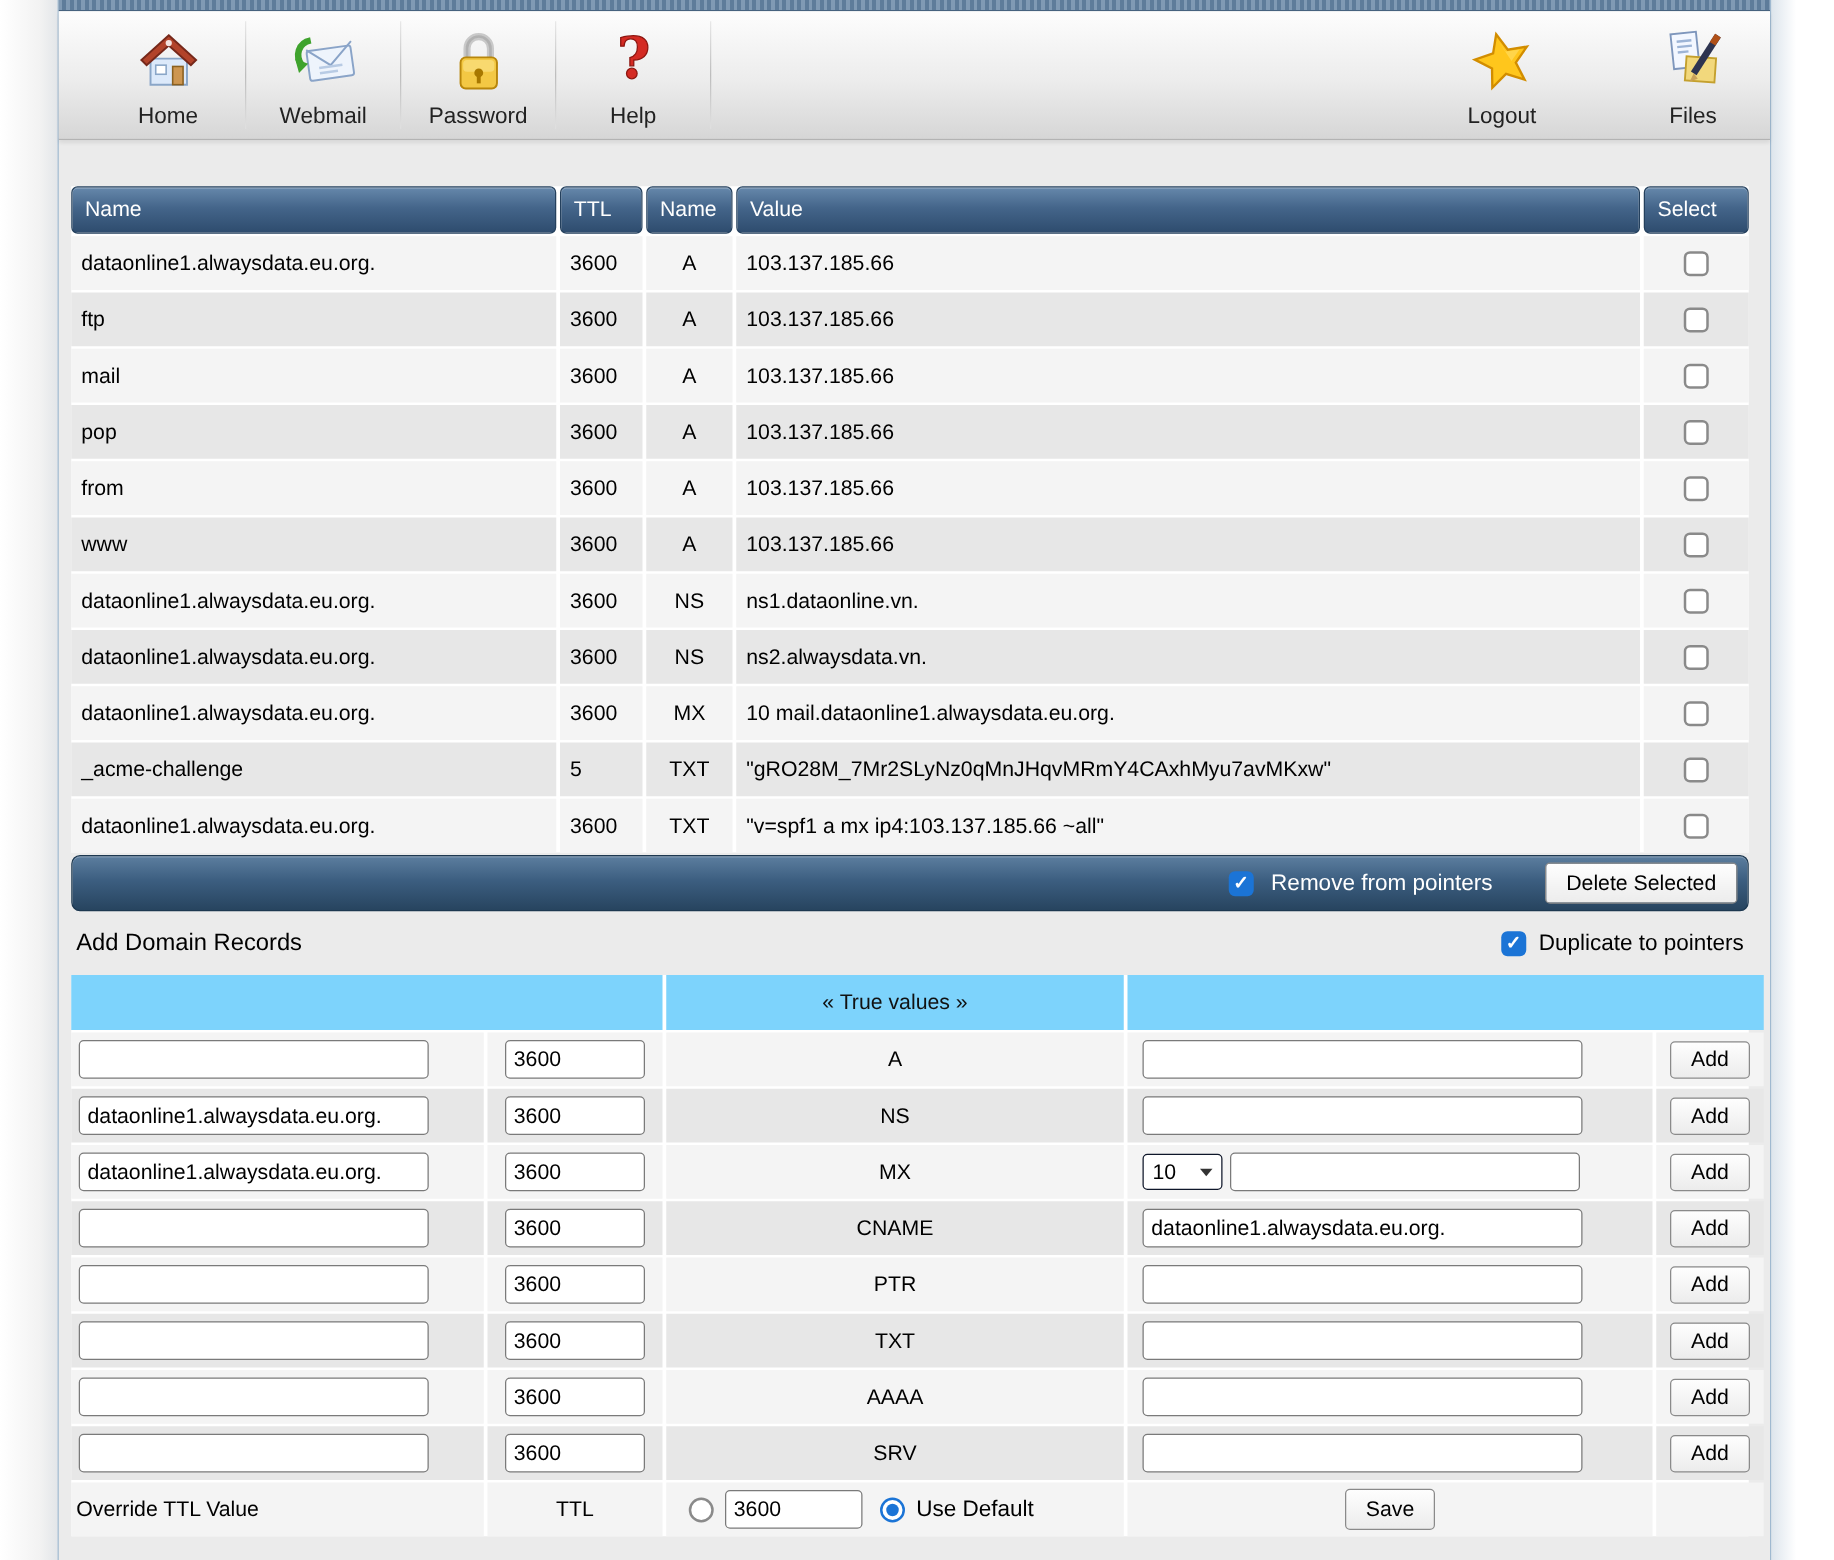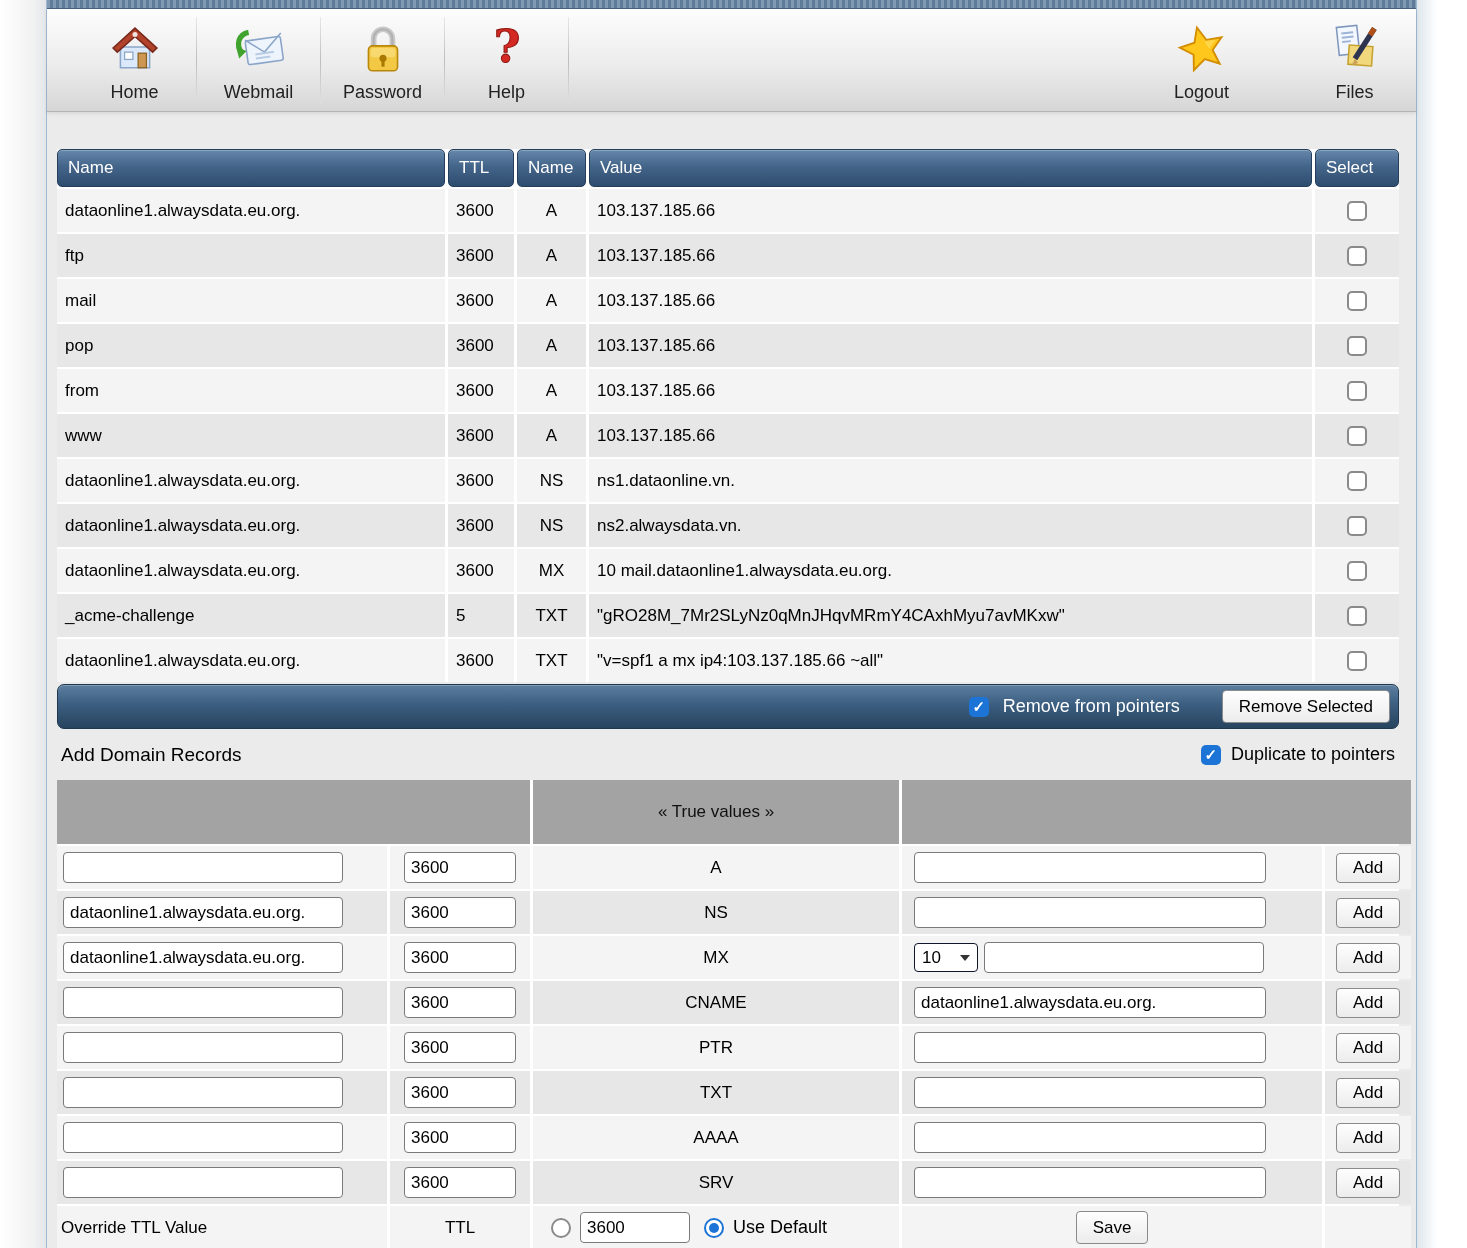--- a/index.html
+++ b/index.html
@@ -65,21 +65,21 @@
     font-family:"Liberation Sans", sans-serif; }
   .btn-delete { height:33px; padding:0 16px; margin-left:28px; }
   
   .add-head { width:1342px; height:51px; display:flex; align-items:center;
     padding:0 4px; }
   .add-title { font-size:19px; font-weight:normal; color:#000; }
   .dup-group { margin-left:auto; display:flex; align-items:center; gap:10px; }
   .dup-group .dup-label { font-size:18px; color:#000; }
   
   .form-grid { grid-template-columns:330px 140px 366px 420px 86px; gap:2px 3px; }
-  .band { background:#a3a3a3; height:64px; display:flex; align-items:center;
+  .band { background:#7dd3fc; height:44px; display:flex; align-items:center;
     justify-content:center; font-size:17px; color:#111; }
   .b12 { grid-column:1 / 3; }
   .b3  { grid-column:3 / 4; }
   .b45 { grid-column:4 / 6; }
   .fcell { height:43px; display:flex; align-items:center; padding:0 4px;
     font-size:17px; color:#000; }
   .txt-in { height:31px; border:1px solid #7a7a7a; border-radius:4px;
     background:#fff; font-size:17px; padding:0 6px; color:#000;
     font-family:"Liberation Sans", sans-serif; }
   .in-name { width:280px; margin-left:2px; }
@@ -264,21 +264,21 @@
         <div class="cell c-center row-a">TXT</div>
         <div class="cell row-a">"v=spf1 a mx ip4:103.137.185.66 ~all"</div>
         <div class="cell c-center row-a">
           <span class="cbx"></span>
         </div>
       </div>
 
     <div class="action-bar">
       <span class="cbx-on">✓</span>
       <span class="ab-label">Remove from pointers</span>
-      <button class="btn btn-delete">Remove Selected</button>
+      <button class="btn btn-delete">Delete Selected</button>
     </div>
 
     <div class="add-head">
       <span class="add-title">Add Domain Records</span>
       <span class="dup-group">
         <span class="cbx-on">✓</span>
         <span class="dup-label">Duplicate to pointers</span>
       </span>
     </div>
 

